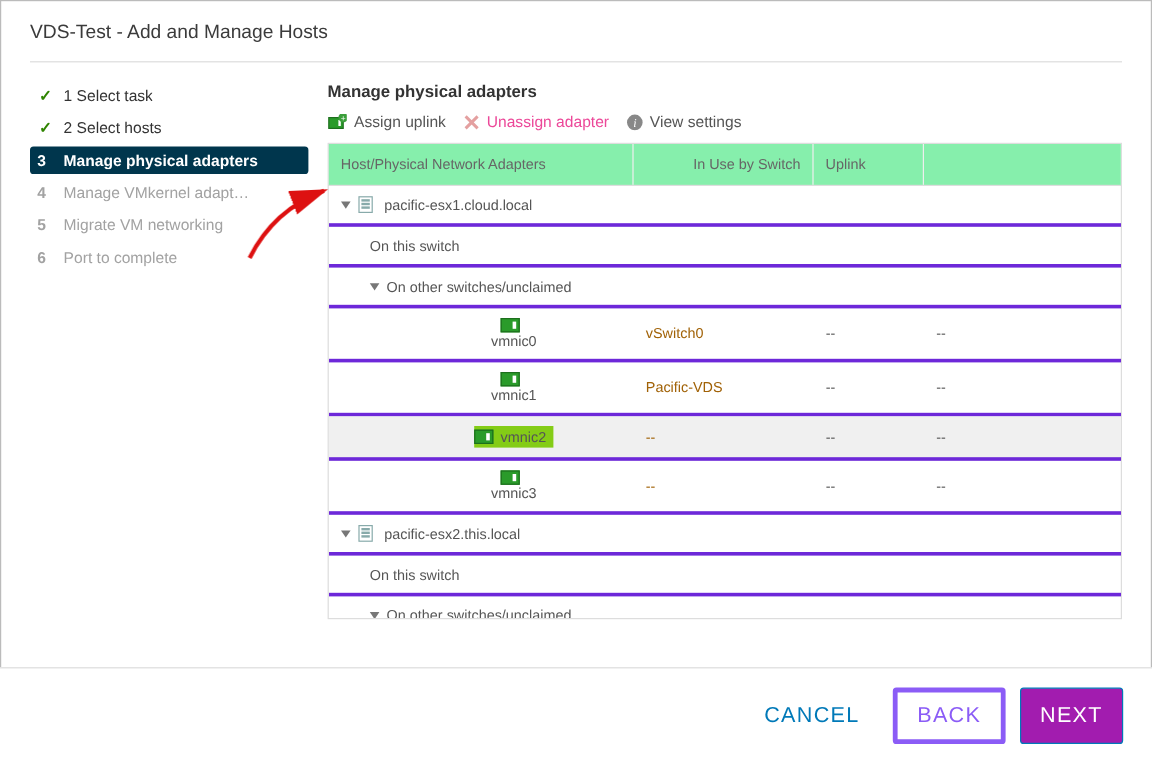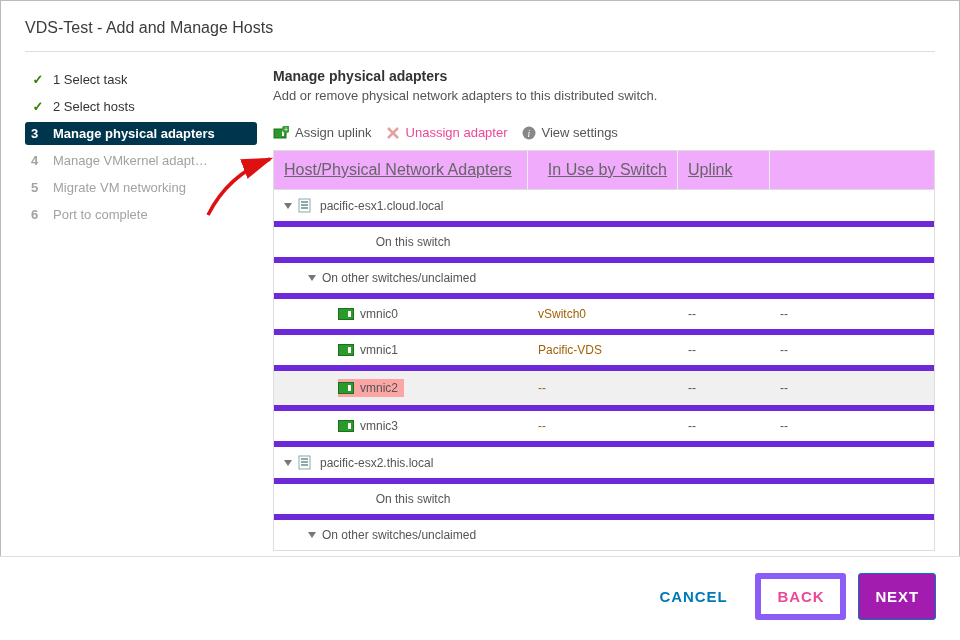--- a/index.html
+++ b/index.html
@@ -28,52 +28,52 @@
   .main { flex:1; min-width:0; }
   .section-title { font-size:14px; font-weight:600; color:#333; margin-bottom:4px; }
   .section-desc { font-size:13px; color:#555; margin-bottom:16px; }
 
   .toolbar { display:flex; align-items:center; gap:14px; padding:6px 0 10px 0; }
   .tb-btn { display:flex; align-items:center; gap:6px; font-size:13px; color:#555; cursor:pointer; }
   .tb-btn.disabled { color:#ec4899; cursor:default; }
   .tb-btn svg { flex:0 0 auto; }
 
   .grid { border:1px solid #ddd; position:relative; }
-  .grid-head { display:flex; background:#f0abfc; border-bottom:1px solid #ddd; font-size:16px; color:#666;text-decoration:underline; }
+  .grid-head { display:flex; background:#86efac; border-bottom:1px solid #ddd; font-size:12px; color:#666; }
   .gh { padding:10px 10px; border-right:1px solid #eee; overflow:hidden; text-overflow:ellipsis; white-space:nowrap; }
   .c1 { flex:0 0 254px; }
   .c2 { flex:0 0 150px;text-align:right; }
   .c3 { flex:0 0 92px; }
   .c4 { flex:1; }
   .grid-body { height:360px; overflow-y:scroll; }
   .grid-body::-webkit-scrollbar { width:12px; }
   .grid-body::-webkit-scrollbar-track { background:#f0f0f0; }
   .grid-body::-webkit-scrollbar-thumb { background:#c8c8c8; border-radius:6px; }
-  .row { display:flex; border-bottom:6px solid #6d28d9; align-items:center; min-height:34px; font-size:12px; color:#555; }
+  .row { display:flex; border-bottom:3px solid #6d28d9; align-items:center; min-height:34px; font-size:12px; color:#555; }
   .row .cell { padding:8px 10px; }
   .row.selected { background:#f0f0f0; }
   .cell1 { flex:0 0 254px; display:flex; align-items:center; }
   .cell2 { flex:0 0 150px; color:#a16207; }
   .cell3 { flex:0 0 92px; }
   .cell4 { flex:1; }
   .tri { display:inline-block; width:0; height:0; border-left:4px solid transparent; border-right:4px solid transparent; border-top:6px solid #777; margin-right:6px; }
   .indent-0 { padding-left:10px !important; }
-  .indent-1 { padding-left:34px !important;justify-content:center; }
+  .indent-1 { padding-left:34px !important; }
   .indent-2 { padding-left:34px !important; }
-  .indent-3 { padding-left:64px !important; }
+  .indent-3 { padding-left:64px !important;flex-direction:column; }
   .nic-icon, .host-icon, .assign-icon { width:16px; height:12px; display:inline-block; margin-right:6px; }
   .nic-icon { background:#2a9b2a; border:1px solid #1d6f1d; position:relative; }
   .nic-icon::after { content:""; position:absolute; right:2px; top:2px; width:3px; height:6px; background:#fff; }
   .host-icon-svg { margin-right:6px; }
-  .hl { background:#fca5a5; display:inline-flex; align-items:center; padding:2px 6px 2px 0; }
+  .hl { background:#84cc16; display:inline-flex; align-items:center; padding:2px 6px 2px 0; }
 
   .footer { position:absolute; bottom:0; left:0; right:0; padding:16px 24px 20px 0; display:flex; justify-content:flex-end; gap:12px; border-top:1px solid #ddd; background:#fff; }
-  .btn { font-size:15px; letter-spacing:0.06em; font-weight:700; padding:9px 16px; border-radius:3px; cursor:pointer; }
+  .btn { font-size:18px; letter-spacing:0.06em; font-weight:400; padding:9px 16px; border-radius:3px; cursor:pointer; }
   .btn.link { color:#0079b8; background:none; border:none; }
-  .btn.secondary { color:#ec4899; background:#fff; border:6px solid #8b5cf6; }
+  .btn.secondary { color:#8b5cf6; background:#fff; border:4px solid #8b5cf6; }
   .btn.primary { color:#fff; background:#a21caf; border:1px solid #0079b8; }
 
   .arrow { position:absolute; left:198px; top:155px; pointer-events:none; }
 </style>
 </head>
 <body>
 
 <div class="dialog">
   <h1 class="title">VDS-Test - Add and Manage Hosts</h1>
   <div class="hr"></div>
@@ -101,21 +101,20 @@
           <span class="label">Migrate VM networking</span>
         </div>
         <div class="step pending">
           <span class="stepnum">6</span>
           <span class="label">Port to complete</span>
         </div>
       </div>
 
     <div class="main">
       <div class="section-title">Manage physical adapters</div>
-      <div class="section-desc">Add or remove physical network adapters to this distributed switch.</div>
 
       <div class="toolbar">
         <div class="tb-btn">
           <svg width="16" height="14">
             <rect x="1" y="3" width="12" height="9" fill="#2a9b2a" stroke="#1d6f1d"></rect>
             <rect x="9" y="5" width="2" height="5" fill="#fff"></rect>
             <circle cx="13" cy="3" r="4" fill="#3b9e3b"></circle>
             <text x="13" y="5.5" font-size="7" fill="#fff" text-anchor="middle">+</text>
           </svg>
           <span>Assign uplink</span>

